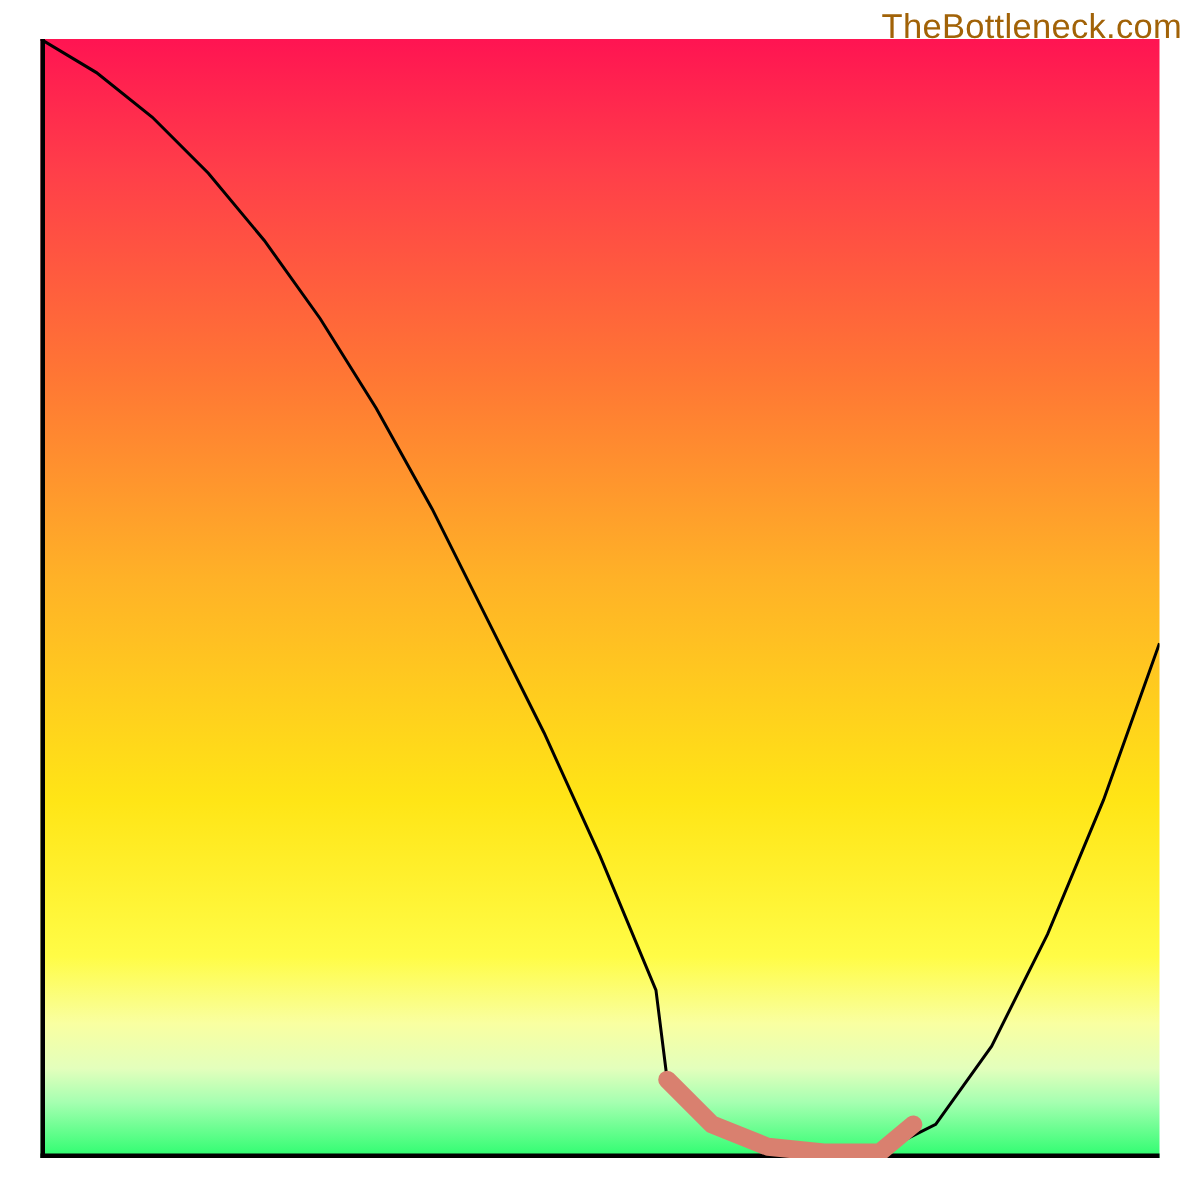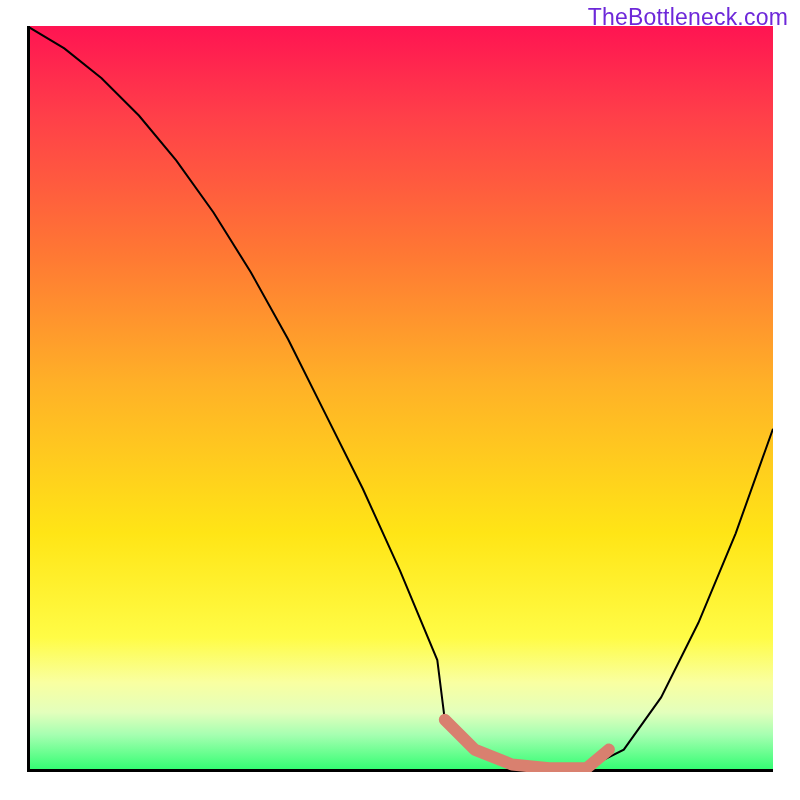--- a/index.html
+++ b/index.html
@@ -9,21 +9,21 @@
     height: 800px;
     background: #ffffff;
     font-family: Arial, Helvetica, sans-serif;
     overflow: hidden;
   }
   .watermark {
     position: absolute;
     top: 4px;
     right: 12px;
     font-size: 23px;
-    color: #6d28d9;
+    color: #a16207;
     font-weight: 400;
     letter-spacing: 0.2px;
   }
   .plot-area {
     position: absolute;
     left: 27px;
     top: 26px;
     width: 746px;
     height: 746px;
   }

